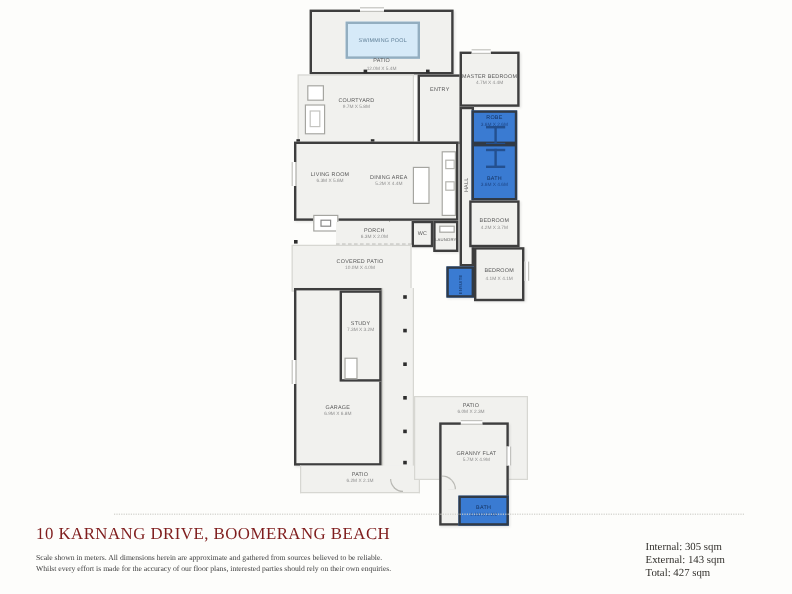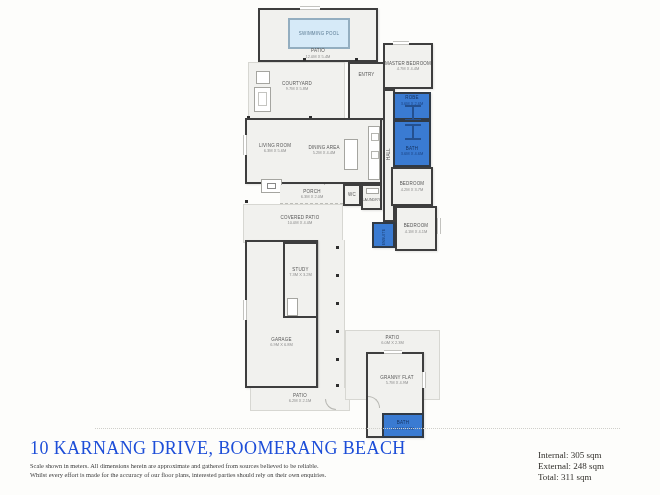--- a/index.html
+++ b/index.html
@@ -26,21 +26,21 @@
   .rail{position:absolute;width:16px;height:16px;}
   .rail .stem{position:absolute;left:7px;top:0;width:2px;height:16px;background:#24508f;}
   .rail .cap{position:absolute;left:0;width:16px;height:2px;background:#24508f;}
   .rail .cap.b{top:14px;} .rail .cap.t{top:0;}
   .pool{position:absolute;background:#d6eaf8;border:2px solid #93aec0;box-sizing:border-box;
         display:flex;align-items:center;justify-content:center;}
   .pool .nm{color:#5d7d95;}
   .scaleline{position:absolute;border-top:1px dotted #cfcfca;}
   
   .title{position:absolute;left:30px;top:438px;font-family:"Liberation Serif",serif;
-         font-size:18px;letter-spacing:.4px;color:#1d4ed8;}
+         font-size:14px;letter-spacing:.4px;color:#7f1d1d;}
   .disclaimer{position:absolute;left:30px;top:462px;font-family:"Liberation Serif",serif;
               font-size:6.4px;line-height:8.6px;color:#3d3d3d;}
   .sqm{position:absolute;left:538px;top:450px;font-family:"Liberation Serif",serif;
        font-size:9px;line-height:11px;color:#32302c;}
 </style>
 </head>
 <body>
 
 <div class="canvas">
 
@@ -232,17 +232,17 @@
   <div class="winh" style="left:384px;top:350px;width:18px;"></div>
 
   <div class="scaleline" style="left:95px;top:428px;width:525px;"></div>
   <div class="title">10 KARNANG DRIVE, BOOMERANG BEACH</div>
   <div class="disclaimer">
     <div>Scale shown in meters. All dimensions herein are approximate and gathered from sources believed to be  reliable.</div>
     <div>Whilst every effort is made for the accuracy of our floor plans, interested parties should rely on their own enquiries.</div>
   </div>
   <div class="sqm">
     <div>Internal: 305 sqm</div>
-    <div>External: 248 sqm</div>
-    <div>Total: 311 sqm</div>
+    <div>External: 143 sqm</div>
+    <div>Total: 427 sqm</div>
   </div>
 
 </div>
 
 </body></html>

